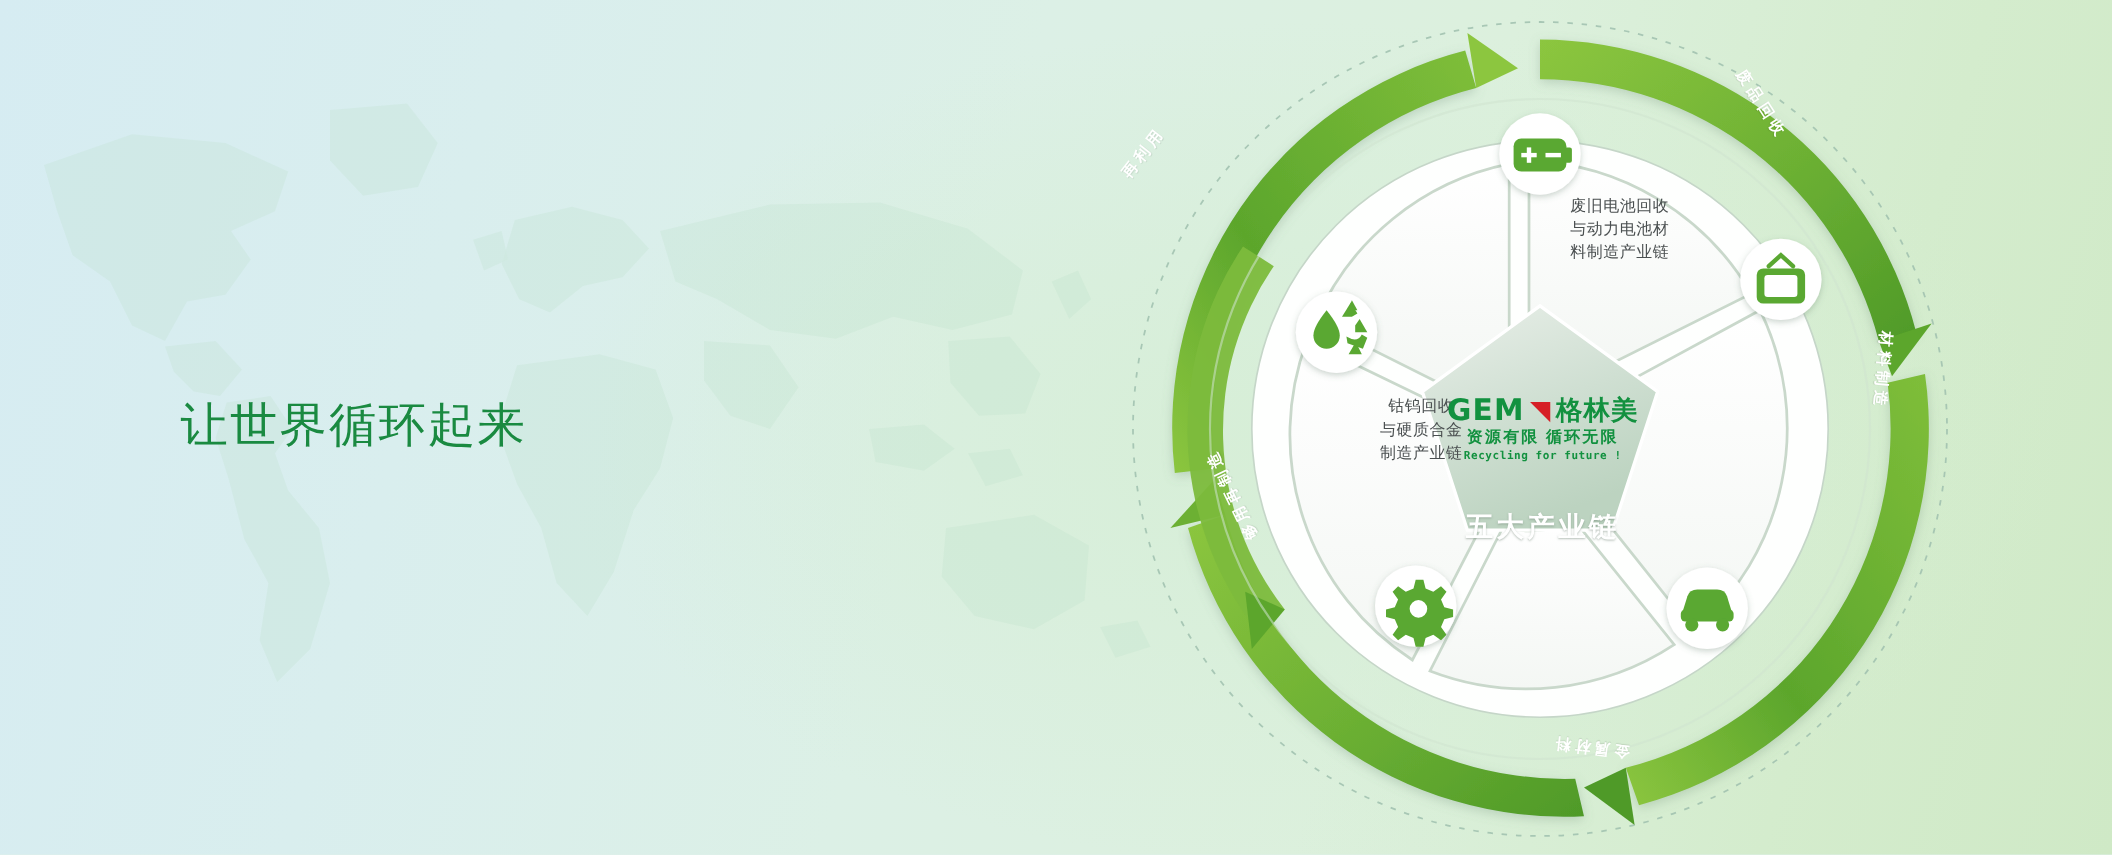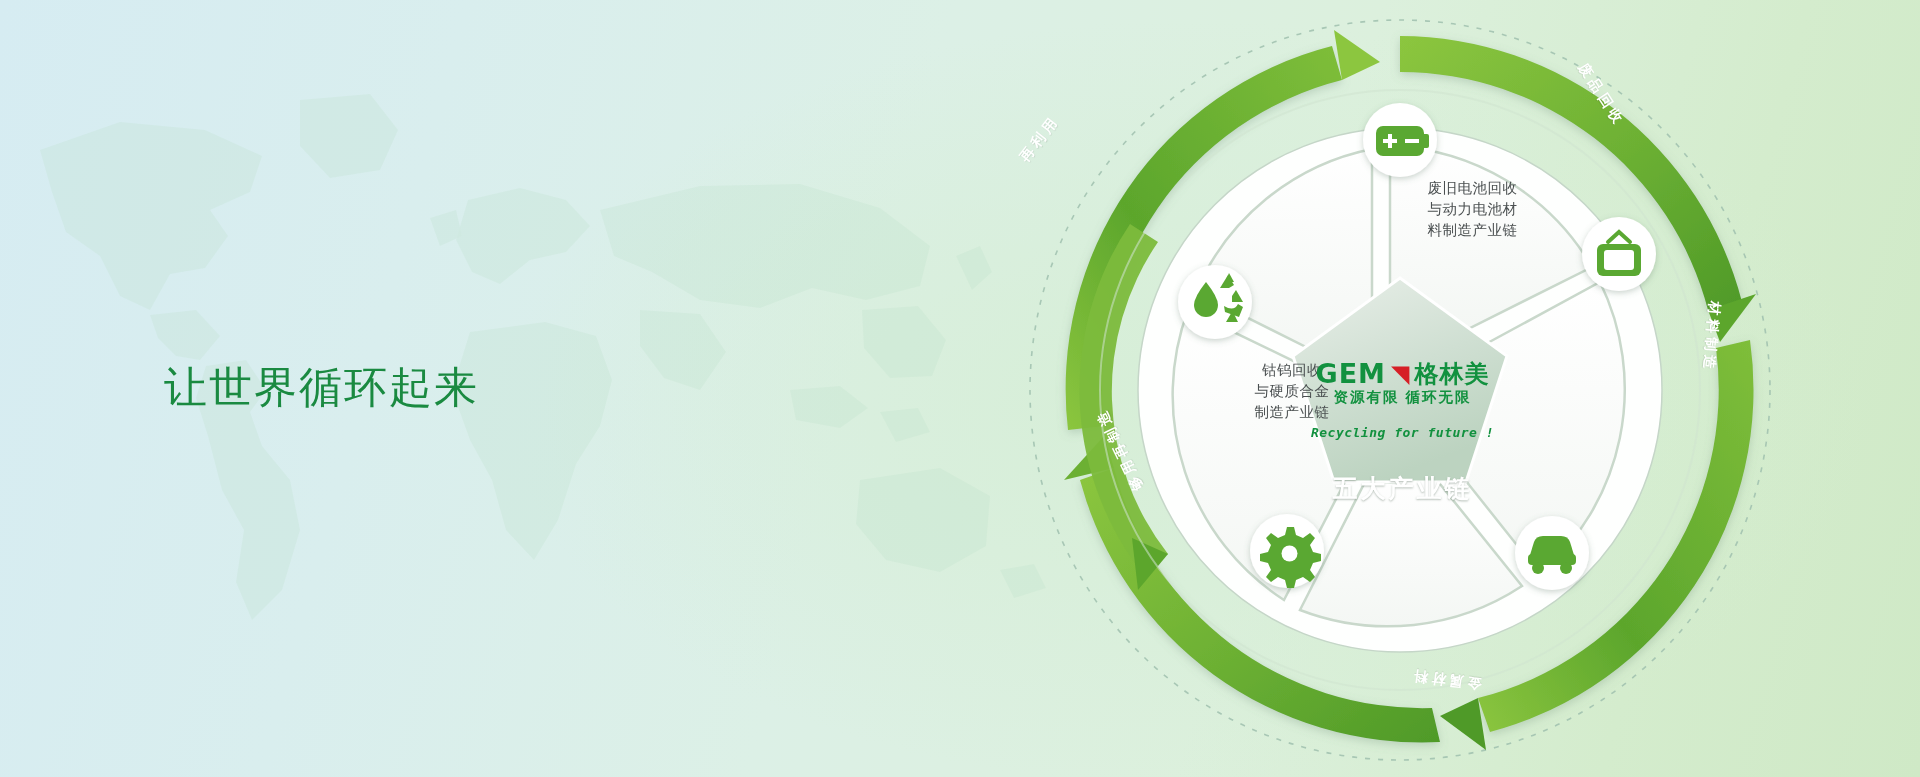--- a/index.html
+++ b/index.html
@@ -56,25 +56,25 @@
     font-size:27px;font-weight:700;color:#12913f;letter-spacing:1px;
     line-height:1;
     text-align:center;
   }
   .gem-red{color:#d61f26;font-size:24px;font-weight:700;line-height:1;}
   .gem-cn{font-size:24px;font-weight:700;color:#12913f;letter-spacing:1px;line-height:1;}
   .gem-sub{
     margin-top:1px;font-size:14.5px;font-weight:700;color:#12913f;letter-spacing:2px;
   }
   .gem-en{
-    margin-top:18px;font-family:"DejaVu Sans Mono","Liberation Mono",monospace;
-    font-size:13px;font-weight:700;color:#12913f;letter-spacing:.5px;font-style:italic;
+    margin-top:2px;font-family:"DejaVu Sans Mono","Liberation Mono",monospace;
+    font-size:10px;font-weight:700;color:#12913f;letter-spacing:.5px;
   }
   .gem-five{
-    margin-top:32px;font-size:25px;font-weight:700;color:#ffffff;letter-spacing:3px;
+    margin-top:42px;font-size:25px;font-weight:700;color:#ffffff;letter-spacing:3px;
     text-shadow:0 1px 2px rgba(90,110,95,.45);
   }
 </style>
 </head>
 <body>
 
 <div id="stage">
 
   <div id="map">
     <svg viewBox="0 0 1150 640" xmlns="http://www.w3.org/2000/svg" aria-hidden="true">

